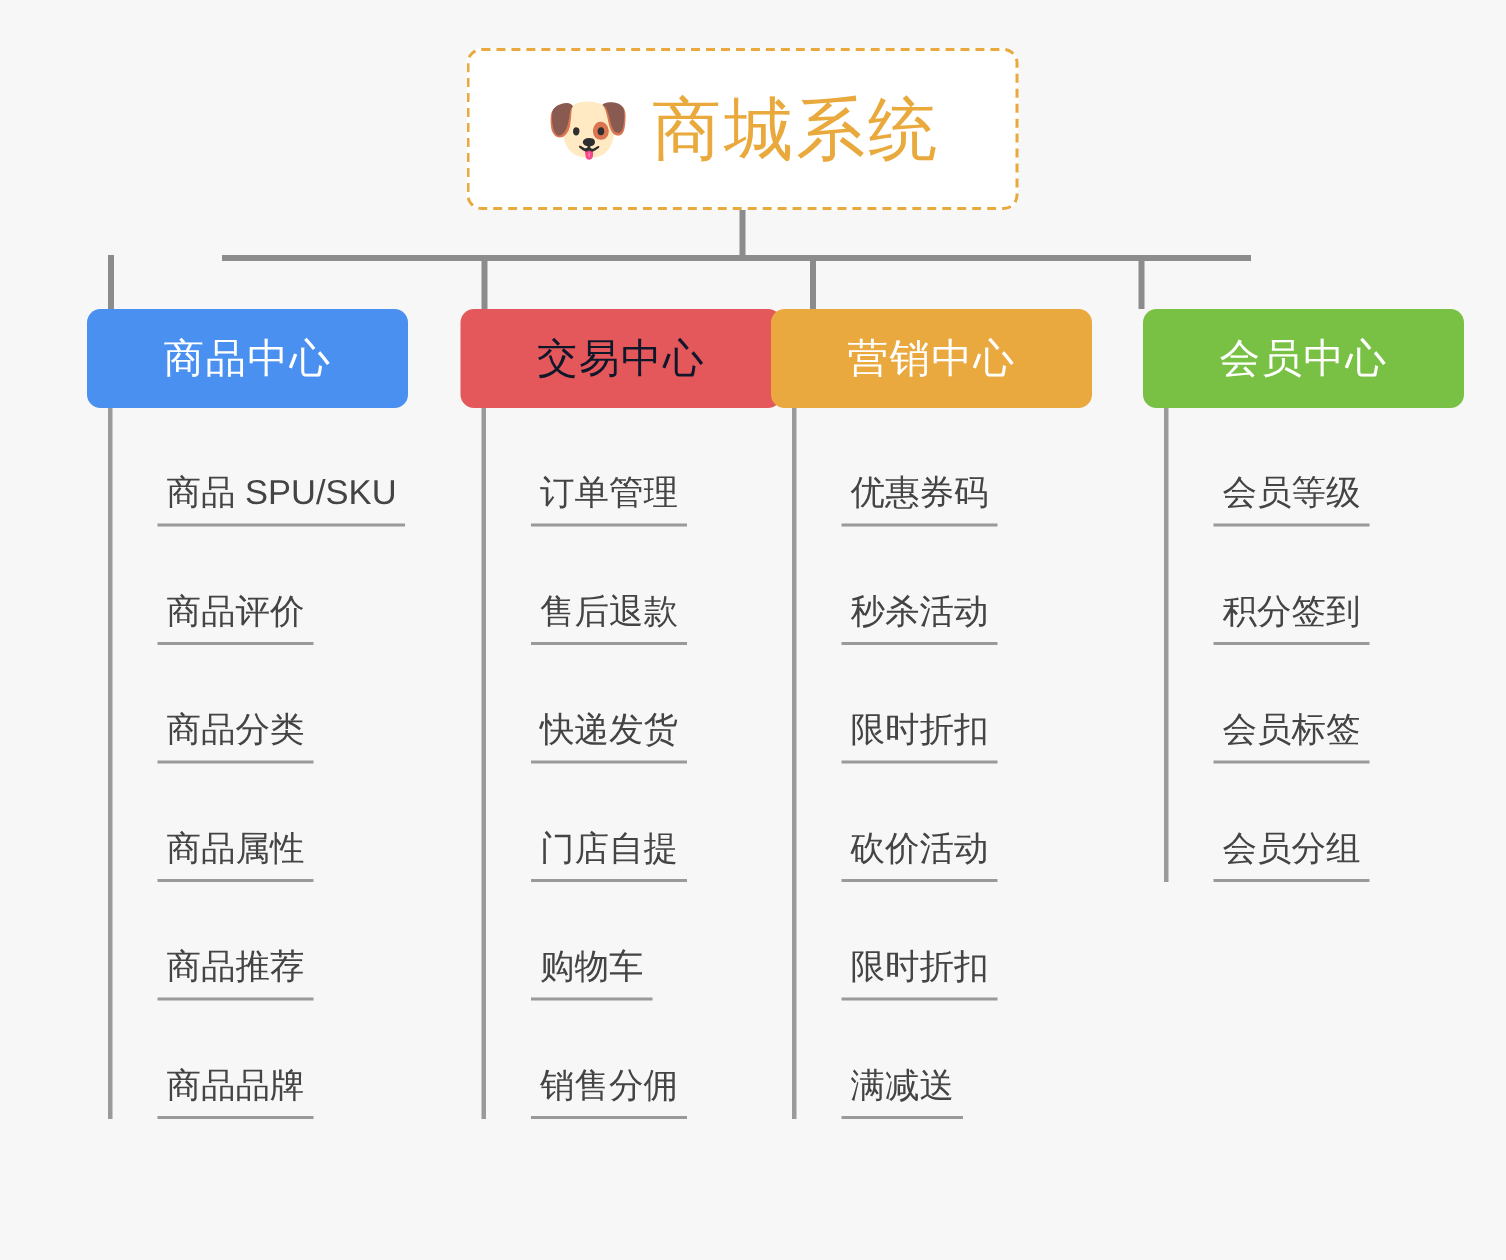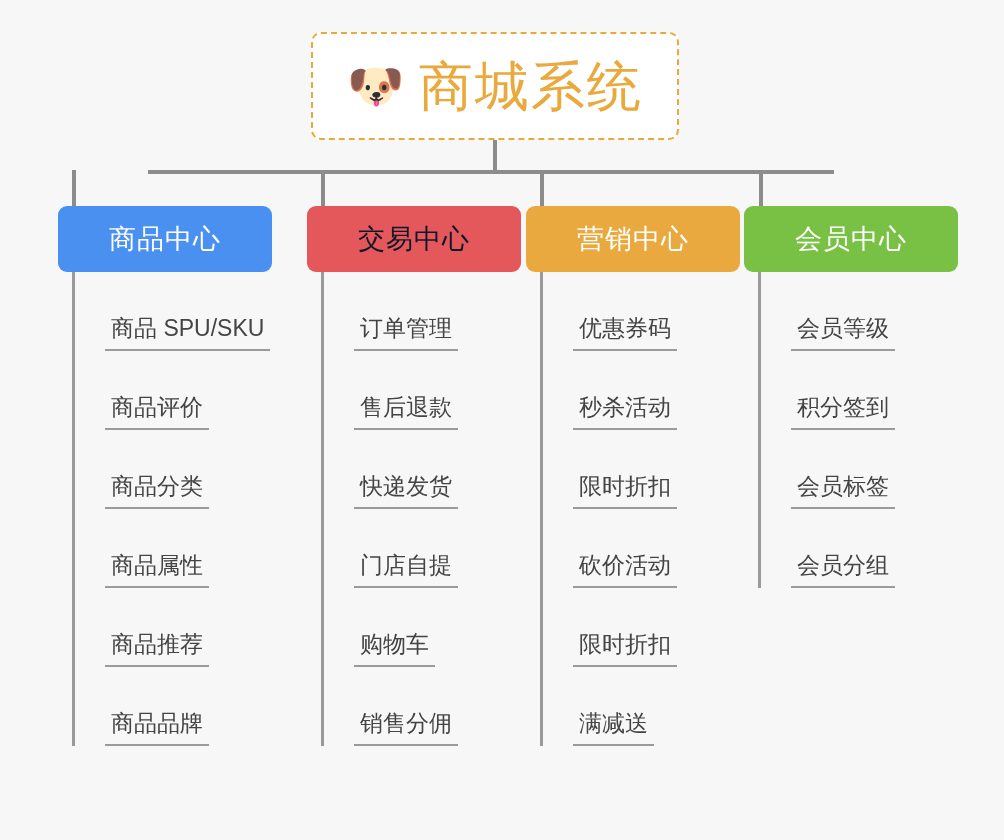--- a/index.html
+++ b/index.html
@@ -36,21 +36,21 @@
     justify-content: center;
     gap: 14px;
   }
   .root-icon {
     font-size: 46px;
     line-height: 1;
     display: block;
     filter: saturate(1.1);
   }
   .root-title {
-    font-size: 54px;
+    font-size: 46px;
     color: #e9a93c;
     letter-spacing: 2px;
     line-height: 1;
     white-space: nowrap;
   }
 
   
   .conn {
     position: absolute;
     background: #8c8c8c;
@@ -172,21 +172,21 @@
             <span class="leaf-label">门店自提</span>
           </div>
           <div class="leaf">
             <span class="leaf-label">购物车</span>
           </div>
           <div class="leaf">
             <span class="leaf-label">销售分佣</span>
           </div>
         </div>
       </div>
-      <div class="branch" style="left: 526px;">
+      <div class="branch" style="left: 514px;">
         <div class="branch-header" style="background: rgb(234, 169, 62); color: rgb(255, 255, 255);">营销中心</div>
         <div class="leaf-list">
           <div class="leaf">
             <span class="leaf-label">优惠券码</span>
           </div>
           <div class="leaf">
             <span class="leaf-label">秒杀活动</span>
           </div>
           <div class="leaf">
             <span class="leaf-label">限时折扣</span>
@@ -195,21 +195,21 @@
             <span class="leaf-label">砍价活动</span>
           </div>
           <div class="leaf">
             <span class="leaf-label">限时折扣</span>
           </div>
           <div class="leaf">
             <span class="leaf-label">满减送</span>
           </div>
         </div>
       </div>
-      <div class="branch" style="left: 744px;">
+      <div class="branch" style="left: 762px;">
         <div class="branch-header" style="background: rgb(121, 193, 68); color: rgb(255, 255, 255);">会员中心</div>
         <div class="leaf-list">
           <div class="leaf">
             <span class="leaf-label">会员等级</span>
           </div>
           <div class="leaf">
             <span class="leaf-label">积分签到</span>
           </div>
           <div class="leaf">
             <span class="leaf-label">会员标签</span>

